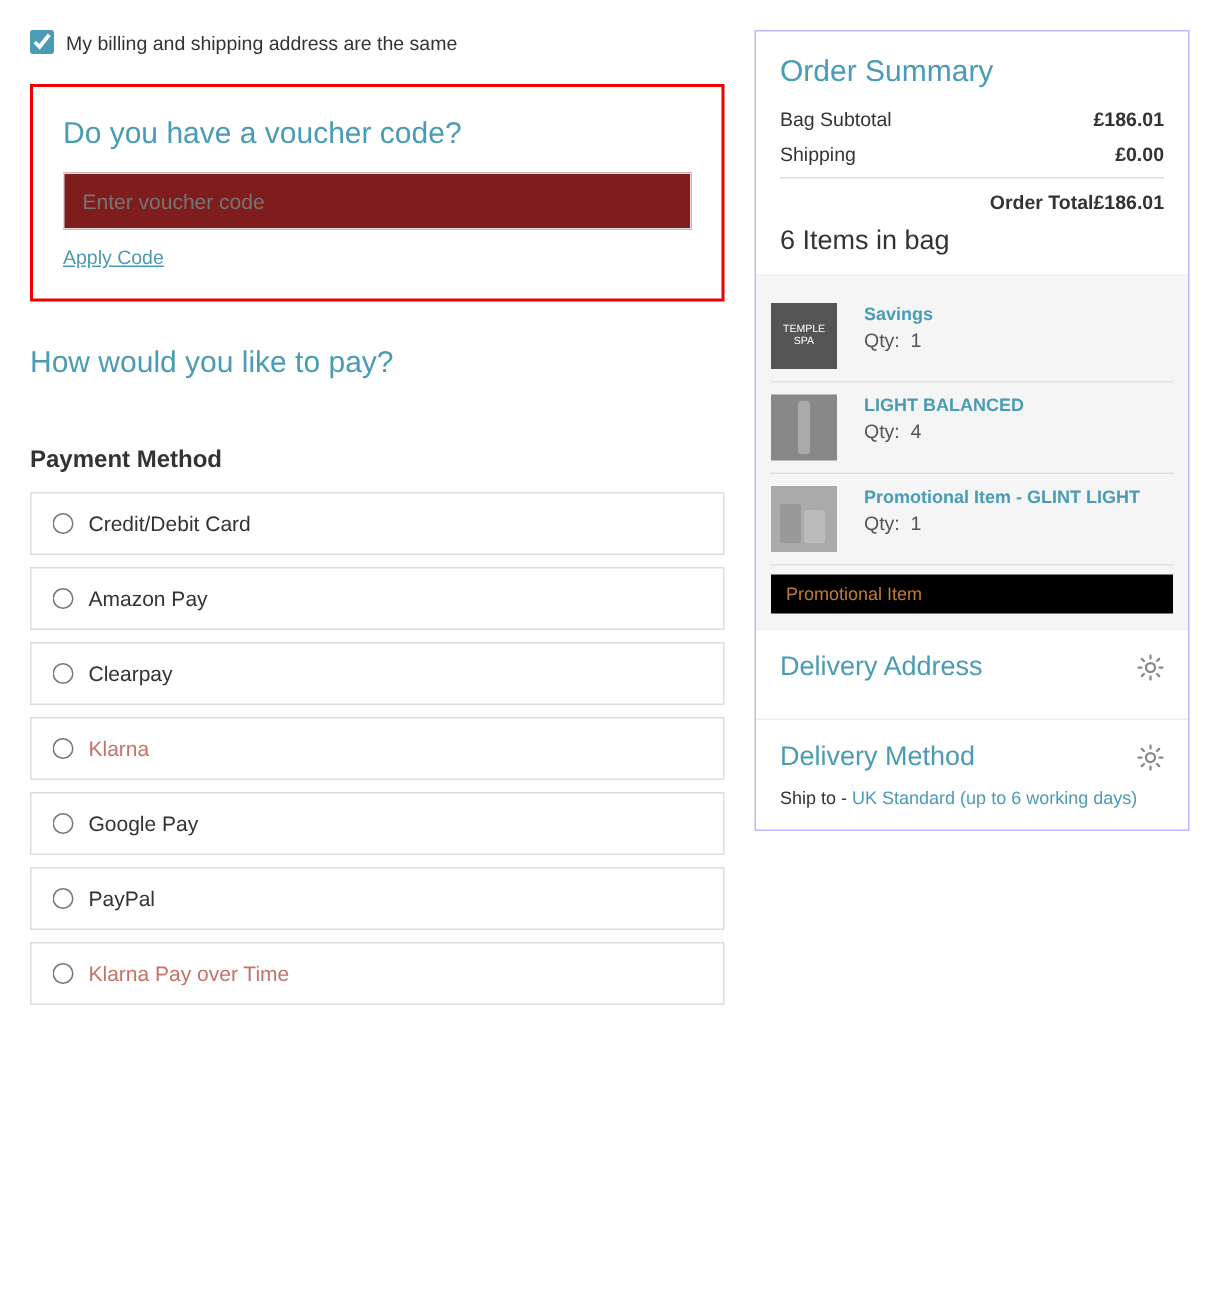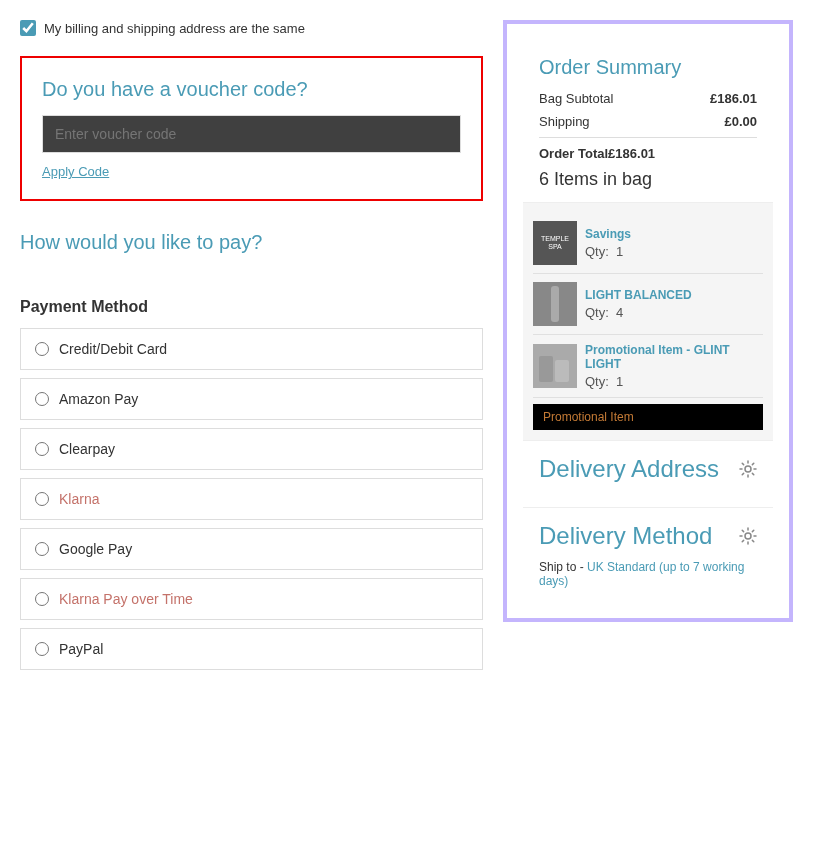--- a/index.html
+++ b/index.html
@@ -52,21 +52,21 @@
     .voucher-title {
       color: #4a9bb5;
       font-size: 20px;
       margin-bottom: 14px;
       font-weight: normal;
     }
     .voucher-input {
       width: 100%;
       padding: 10px 12px;
       border: 1px solid #ddd;
-      background: #404040;
+      background: #7f1d1d;
       font-size: 14px;
       color: #999;
       outline: none;
       margin-bottom: 10px;
     }
     .apply-code-link {
       color: #4a9bb5;
       text-decoration: underline;
       cursor: pointer;
       font-size: 13px;
@@ -105,22 +105,22 @@
     .payment-option-label {
       font-size: 14px;
       color: #333;
     }
     .payment-option-label.teal {
       color: #c4726a;
     }
 
     
     .order-summary-box {
-      border: 4px solid #c4b5fd;
-      padding: 16px;
+      border: 1px solid #c4b5fd;
+      padding: 0;
     }
     .order-summary-header {
       padding: 16px 16px 12px;
       border-bottom: 1px solid #eee;
     }
     .order-summary-title {
       color: #4a9bb5;
       font-size: 20px;
       font-weight: normal;
       margin-bottom: 12px;
@@ -133,40 +133,40 @@
     }
     .summary-row .label { color: #333; }
     .summary-row .value { color: #333; font-weight: bold; }
     .summary-divider {
       border: none;
       border-top: 1px solid #ddd;
       margin: 8px 0;
     }
     .summary-total-row {
       display: flex;
-      justify-content: flex-start;
+      justify-content: flex-end;
       margin-bottom: 8px;
       font-size: 13px;
       font-weight: bold;
     }
     .items-count {
       font-size: 18px;
       color: #333;
       margin-top: 8px;
     }
 
     
     .items-list {
       background: #f5f5f5;
       padding: 10px;
     }
     .item-row {
       display: flex;
-      align-items: center;
-      gap: 8px;
+      align-items: flex-start;
+      gap: 18px;
       padding: 8px 0;
       border-bottom: 1px solid #e0e0e0;
     }
     .item-row:last-of-type { border-bottom: none; }
     .item-thumb {
       width: 44px;
       height: 44px;
       background: #ccc;
       flex-shrink: 0;
       display: flex;
@@ -203,21 +203,21 @@
       border-top: 1px solid #eee;
     }
     .section-block-header {
       display: flex;
       justify-content: space-between;
       align-items: center;
       margin-bottom: 10px;
     }
     .section-block-title {
       color: #4a9bb5;
-      font-size: 24px;
+      font-size: 18px;
       font-weight: normal;
     }
     .gear-icon {
       width: 18px;
       height: 18px;
       cursor: pointer;
       color: #888;
     }
     .delivery-method-text {
       font-size: 12px;
@@ -292,25 +292,25 @@
       <div class="payment-option">
         <input type="radio" name="payment" style="">
         <span class="payment-option-label teal">Klarna</span>
       </div>
       <div class="payment-option">
         <input type="radio" name="payment" style="">
         <span class="payment-option-label">Google Pay</span>
       </div>
       <div class="payment-option">
         <input type="radio" name="payment" style="">
+        <span class="payment-option-label">PayPal</span>
+      </div>
+      <div class="payment-option">
+        <input type="radio" name="payment" style="">
         <span class="payment-option-label teal">Klarna Pay over Time</span>
-      </div>
-      <div class="payment-option">
-        <input type="radio" name="payment" style="">
-        <span class="payment-option-label">PayPal</span>
       </div>
     </div>
 
   </div>
 
   <div class="right-panel">
     <div class="order-summary-box">
 
       <div class="order-summary-header">
         <div class="order-summary-title">Order Summary</div>
@@ -392,20 +392,20 @@
         <div class="section-block-header">
           <span class="section-block-title">Delivery Method</span>
           <span class="gear-icon">
             <svg width="18" height="18" viewBox="0 0 18 18" fill="none" xmlns="http://www.w3.org/2000/svg">
               <circle cx="9" cy="9" r="3" stroke="#888" stroke-width="1.5"></circle>
               <path d="M9 1v2M9 15v2M1 9h2M15 9h2M3.22 3.22l1.41 1.41M13.37 13.37l1.41 1.41M3.22 14.78l1.41-1.41M13.37 4.63l1.41-1.41" stroke="#888" stroke-width="1.5" stroke-linecap="round"></path>
             </svg>
           </span>
         </div>
         <div class="delivery-method-text">
-          Ship to - <a class="delivery-method-link" href="#">UK Standard (up to 7 working days)</a>
+          Ship to - <a class="delivery-method-link" href="#">UK Standard (up to 6 working days)</a>
         </div>
       </div>
 
     </div>
   </div>
 
 </div>
 
 </body></html>

